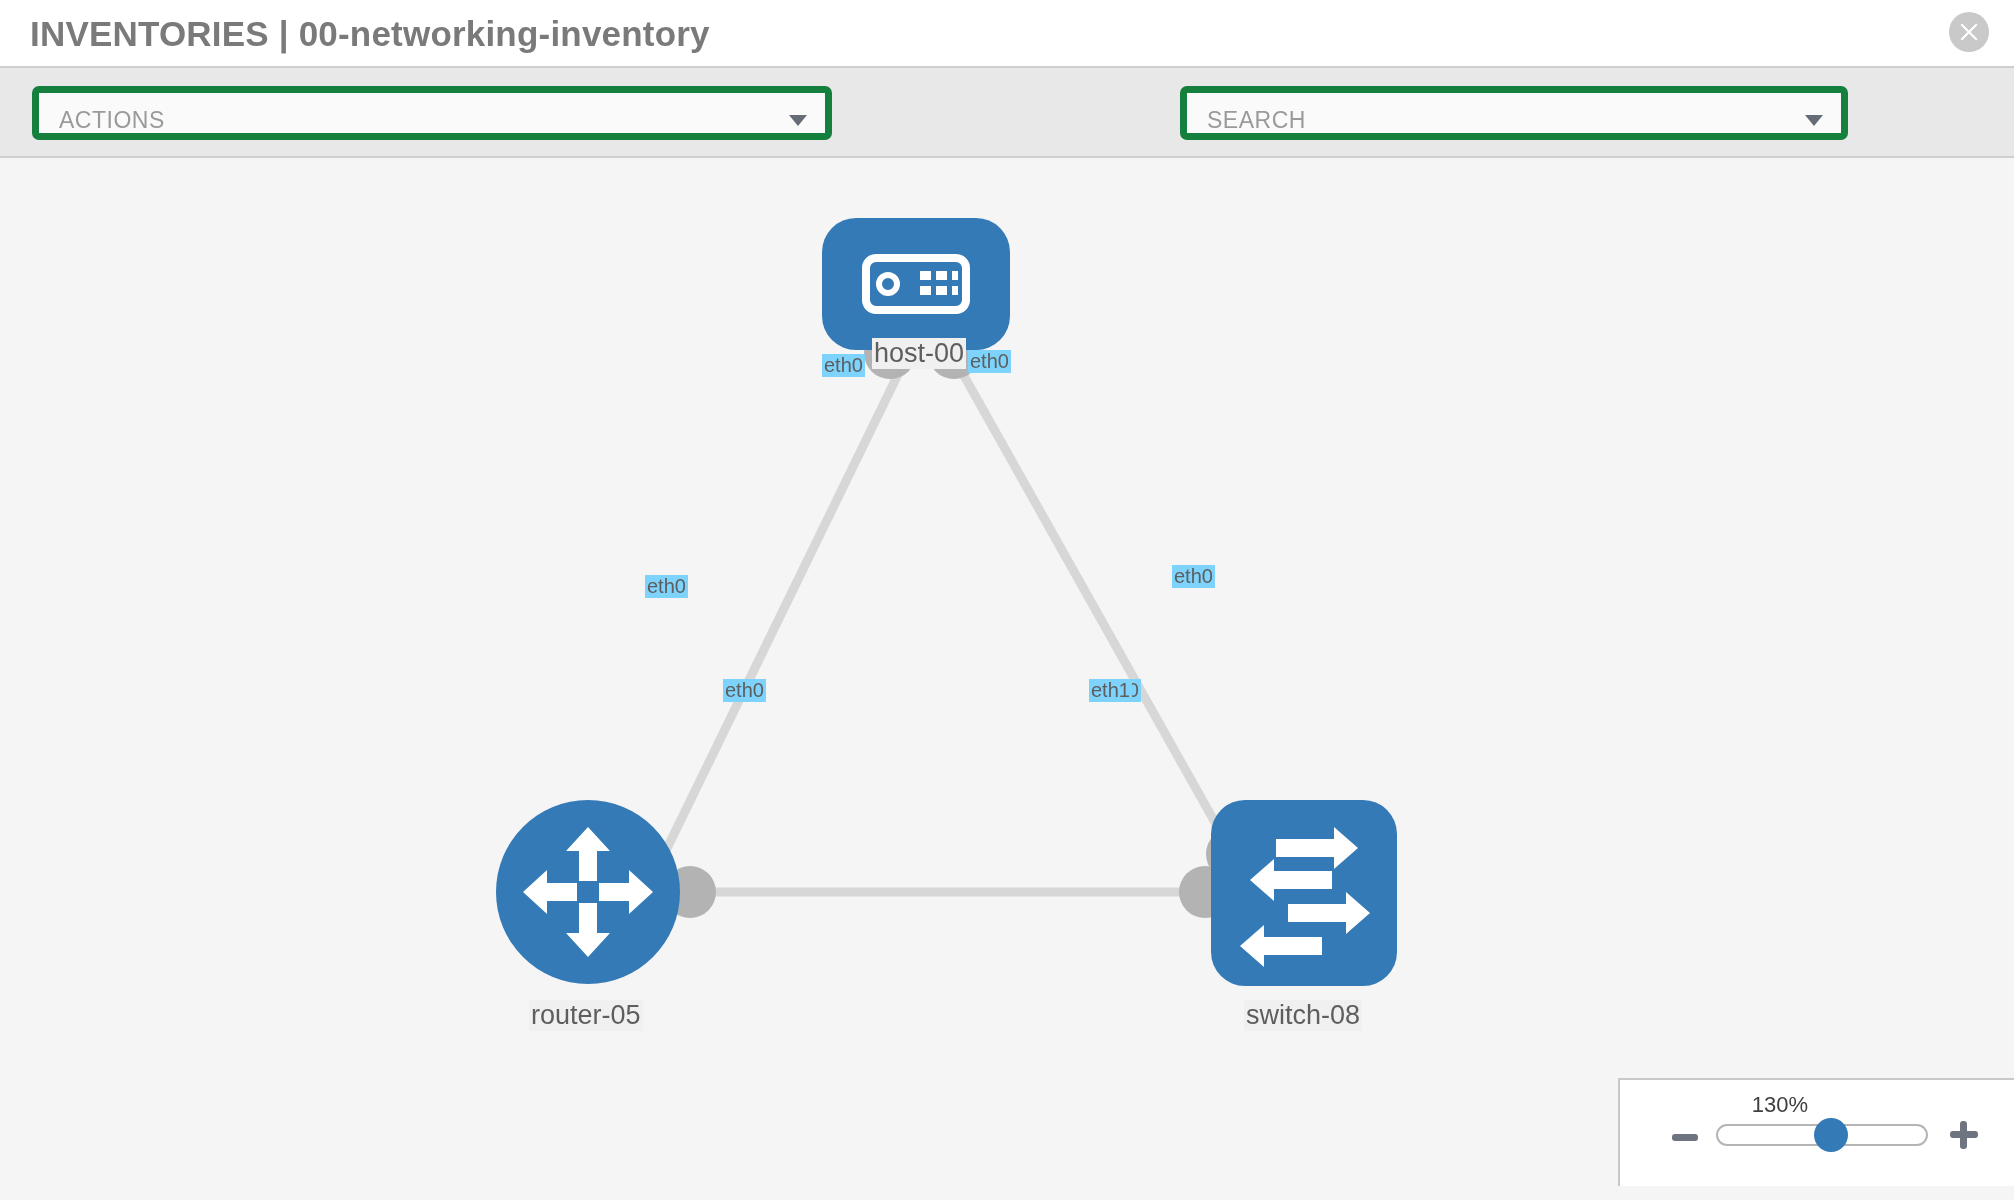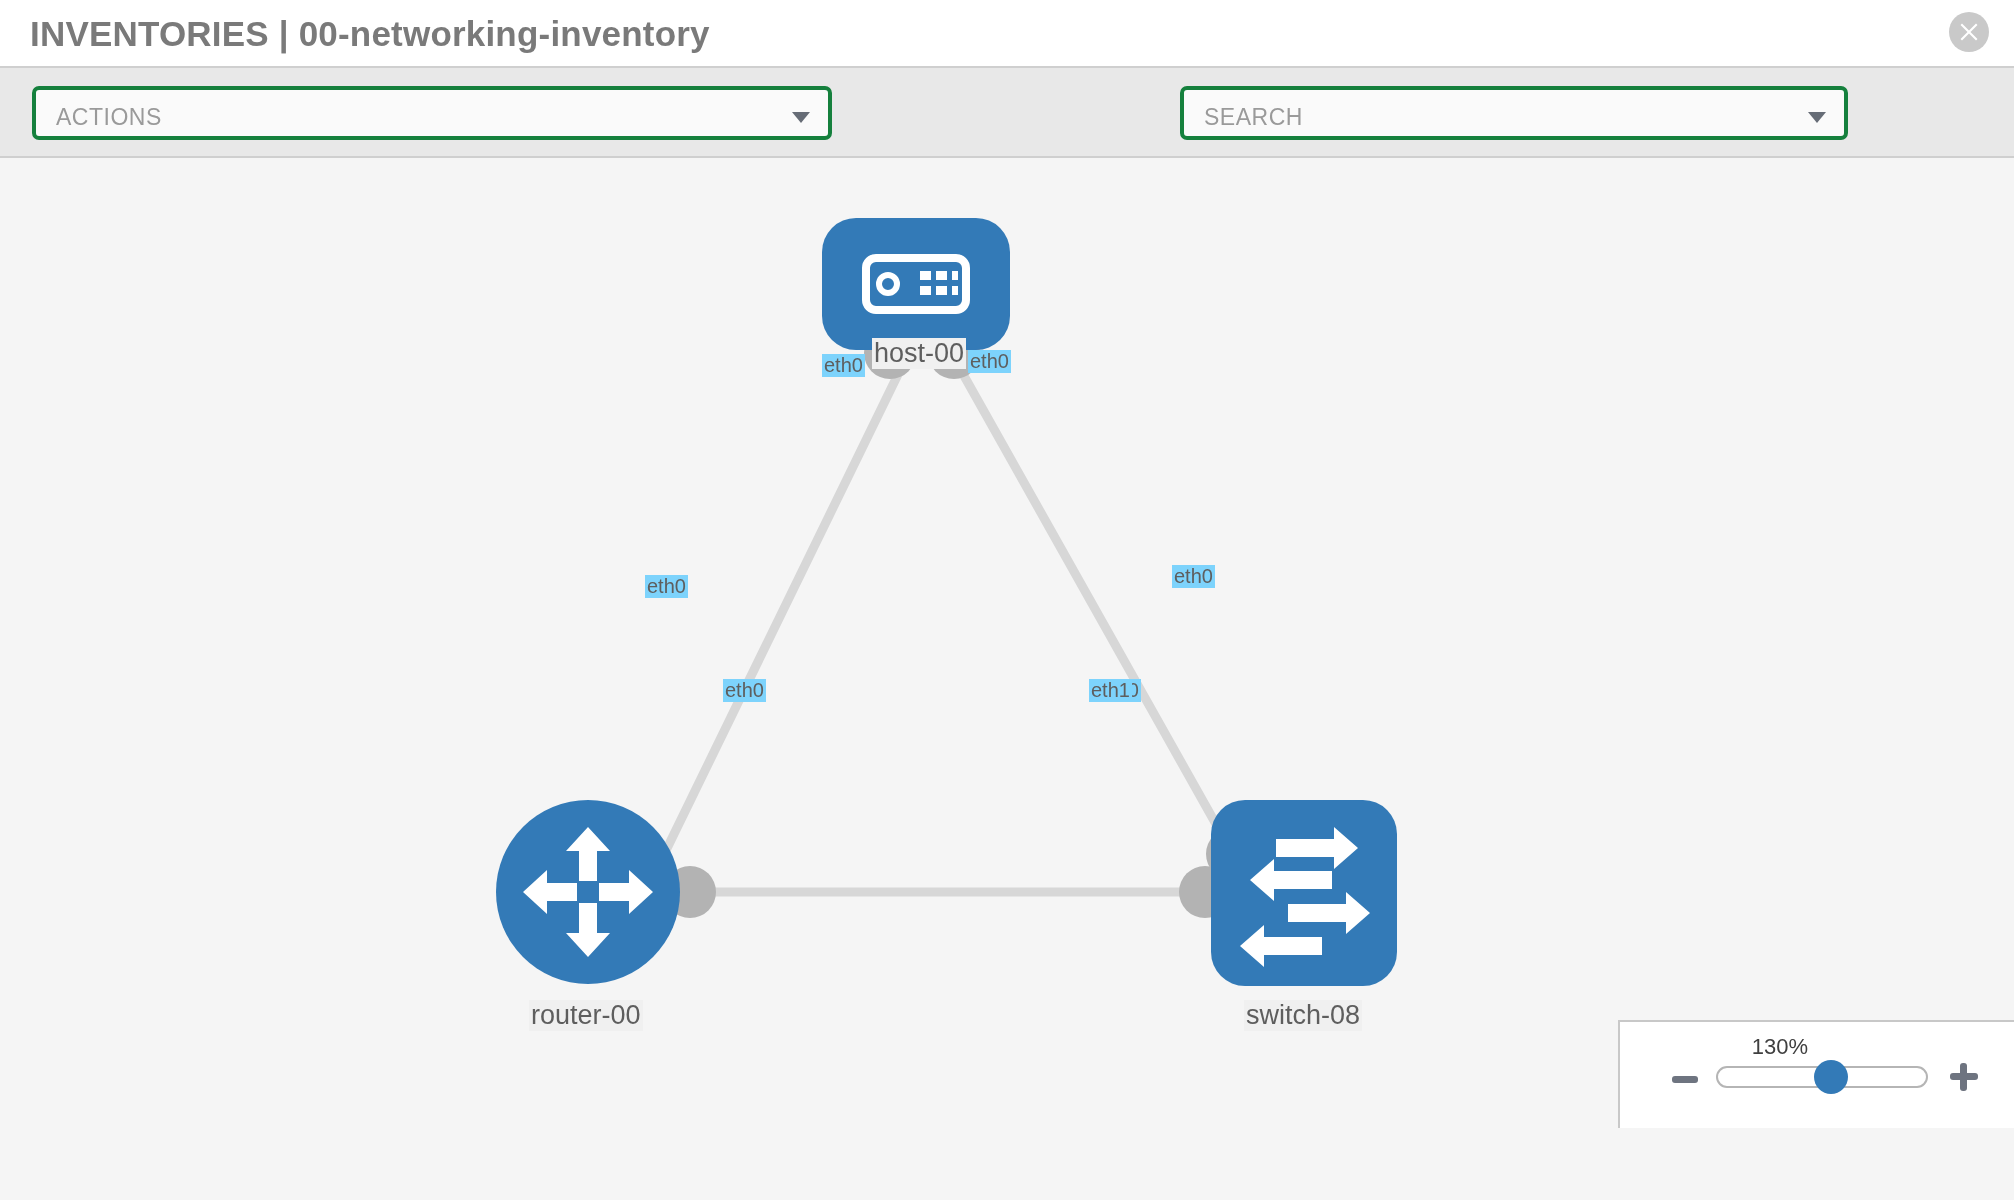--- a/index.html
+++ b/index.html
@@ -33,21 +33,21 @@
   
   #toolbar{
     position:absolute;left:0;top:68px;width:2014px;height:90px;
     background:#e8e8e8;
     border-bottom:2px solid #cfcfcf;
     box-sizing:border-box;
   }
   .combo{
     position:absolute;top:18px;height:54px;
     background:#fafafa;
-    border:4px solid #15803d;border-radius:7px;
+    border:7px solid #15803d;border-radius:7px;
     box-sizing:border-box;cursor:pointer;
   }
   .combo .combo-text{
     position:absolute;left:20px;top:14px;
     font-size:23px;color:#9a9a9a;letter-spacing:.5px;
     white-space:nowrap;
   }
   .combo .caret{
     position:absolute;right:18px;top:22px;
     width:0;height:0;
@@ -83,21 +83,21 @@
   .port-label{
     position:absolute;
     font-size:20px;color:#5e5e5e;
     background:#7dd3fc;
     white-space:nowrap;
     padding:0 2px;
   }
 
   
   #zoom-panel{
-    position:absolute;left:1618px;top:1020px;
+    position:absolute;left:1618px;top:1078px;
     width:396px;height:108px;
     background:#ffffff;
     border:2px solid #c8c8c8;
     border-right:none;border-bottom:none;
     box-sizing:border-box;
   }
   #zoom-level{
     position:absolute;left:0;top:12px;width:320px;
     text-align:center;
     font-size:22px;color:#3f3f3f;
@@ -222,21 +222,21 @@
         <path d="M1250 722 l24 -21 v12 h58 v18 h-58 v12 Z"></path>
 
         <path d="M1370 755 l-24 -21 v12 h-58 v18 h58 v12 Z"></path>
 
         <path d="M1240 788 l24 -21 v12 h58 v18 h-58 v12 Z"></path>
       </g>
     </g>
   </svg>
 
   <div class="node-label" style="left:872px;top:180px;">host-00</div>
-  <div class="node-label" style="left:529px;top:842px;">router-00</div>
+  <div class="node-label" style="left:529px;top:842px;">router-05</div>
   <div class="node-label" style="left:1244px;top:842px;">switch-08</div>
 
   <div class="port-label" style="left:822px;top:196px;">eth0</div>
   <div class="port-label" style="left:968px;top:192px;">eth0</div>
   <div class="port-label" style="left:645px;top:417px;">eth0</div>
   <div class="port-label" style="left:723px;top:521px;">eth0</div>
   <div class="port-label" style="left:1172px;top:407px;">eth0</div>
   <div class="port-label" style="left:1098px;top:521px;">eth0</div>
   <div class="port-label" style="left:1089px;top:521px;">eth1</div>
 </div>

